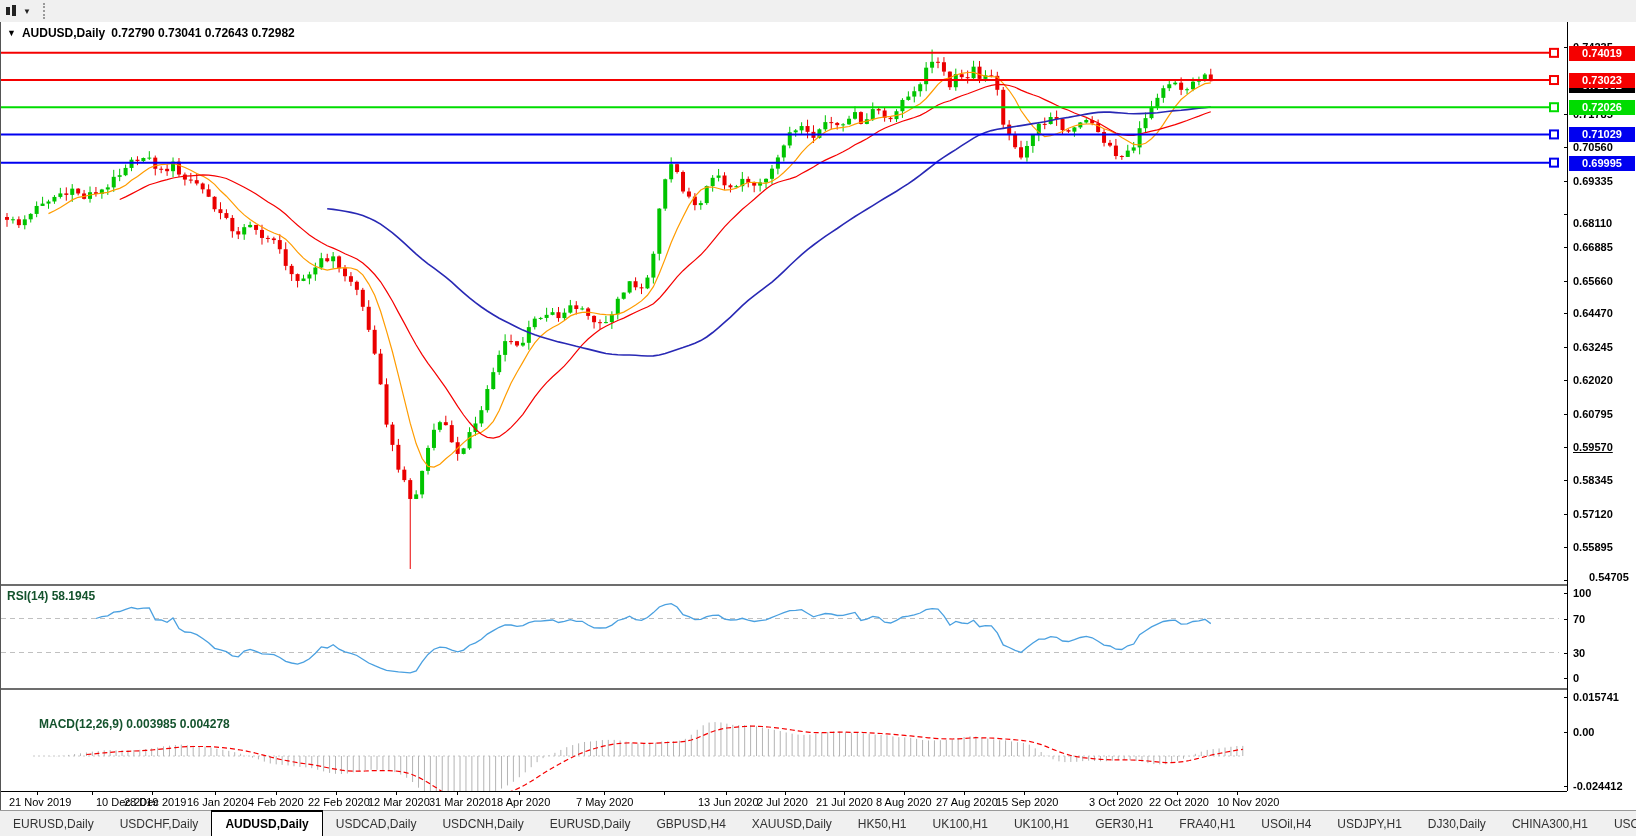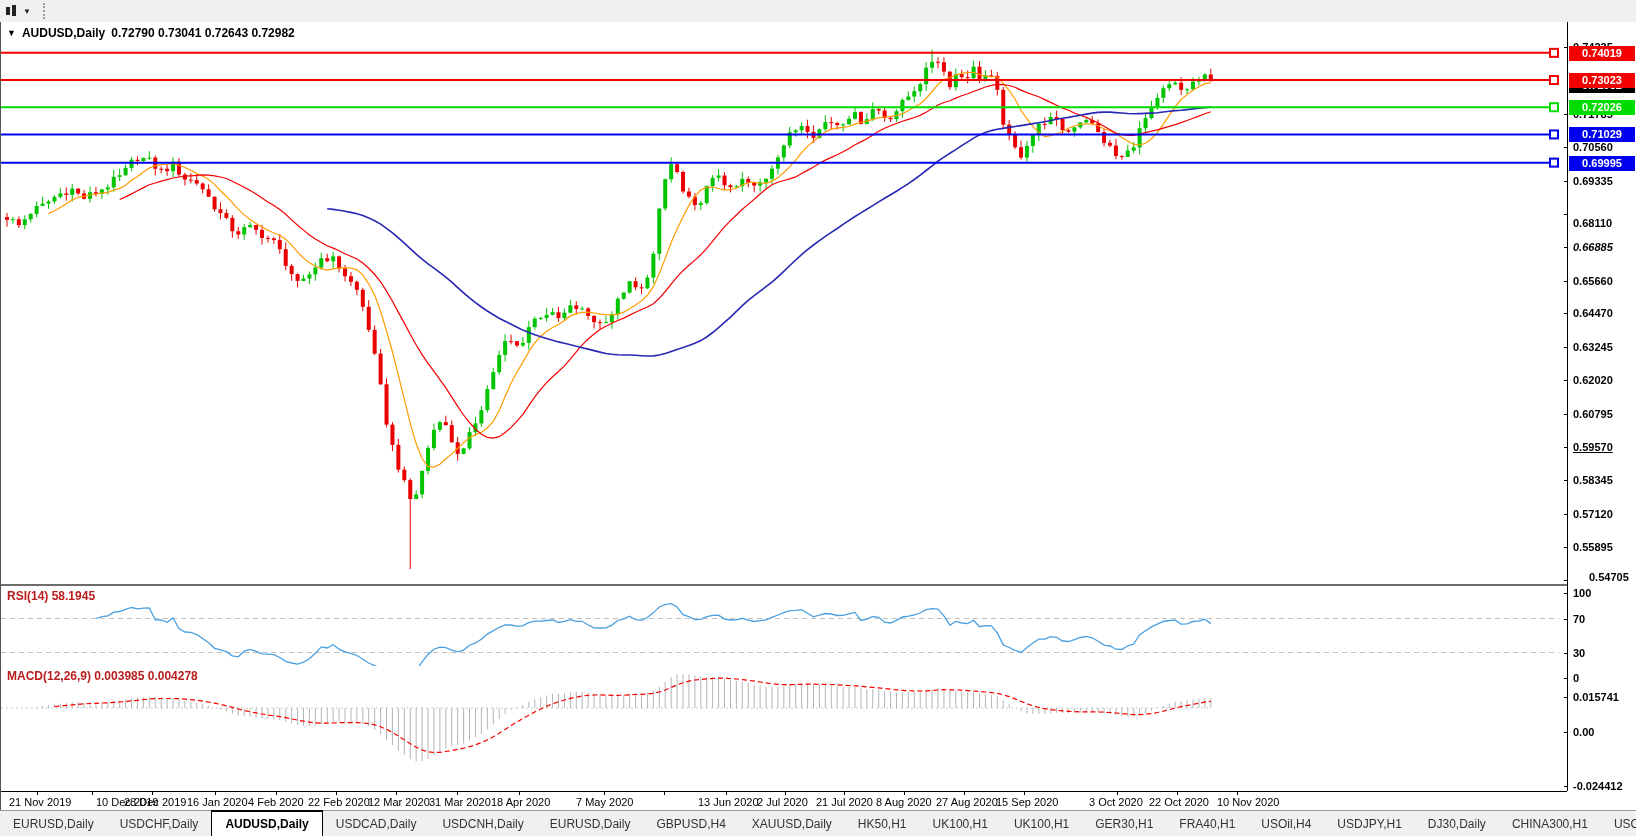--- a/index.html
+++ b/index.html
@@ -17,26 +17,26 @@
   .tf-btn{font-size:11px;color:#222;padding:2px 8px;margin:0 1px;border:1px solid transparent;
     border-radius:2px;cursor:default;}
   .tf-btn.active{background:#e6f0fa;border:1px solid #7a9cc0;}
   .tb-sep{height:16px;border-left:1px solid #c8c8c8;border-right:1px solid #fff;margin:0 4px;}
   
   .chart-window{position:absolute;left:0;top:22px;width:1636px;height:788px;background:#fff;
     border-left:1px solid #555;box-sizing:border-box;}
   .pane{position:absolute;left:0;width:1566px;overflow:hidden;background:#fff;}
   #main-pane{top:0;height:562px;}
   #rsi-pane{top:564px;height:102px;}
-  #macd-pane{top:644px;height:112px;}
+  #macd-pane{top:692px;height:112px;margin-left:32px;}
   .pane-sep{position:absolute;left:0;width:1636px;height:2px;background:#6d6d6d;}
   .title-row{position:absolute;left:6px;top:4px;font-size:12px;font-weight:bold;color:#000;
     display:flex;align-items:center;gap:6px;z-index:5;}
   .title-caret{font-size:9px;}
-  .ind-label{position:absolute;left:6px;top:3px;font-size:12px;font-weight:bold;color:#b91c1c;z-index:5;}
+  .ind-label{position:absolute;left:6px;top:3px;font-size:12px;font-weight:bold;color:#14532d;z-index:5;}
   
   .axis-col{position:absolute;left:1566px;top:0;width:70px;height:769px;background:#fff;
     border-left:1px solid #000;}
   .axis-label{position:absolute;left:5px;transform:translateY(-50%);font-size:11px;
     font-weight:bold;color:#000;white-space:nowrap;}
   .axis-tick{position:absolute;left:-4px;width:4px;height:1px;background:#000;}
   .price-tag{position:absolute;left:1px;width:66px;height:15px;line-height:15px;
     text-align:center;font-size:11px;font-weight:bold;color:#fff;z-index:4;}
   
   #time-axis{position:absolute;left:0;top:769px;width:1566px;height:19px;background:#fff;
@@ -771,21 +771,21 @@
       <div class="axis-label" style="top: 24.9626px;">0.74235</div>
       <div class="axis-tick" style="top: 24.9626px;"></div>
       <div class="axis-label" style="top: 91.8024px;">0.71785</div>
       <div class="axis-tick" style="top: 91.8024px;"></div>
       <div class="axis-label" style="top: 125.222px;">0.70560</div>
       <div class="axis-tick" style="top: 125.222px;"></div>
       <div class="axis-label" style="top: 158.642px;">0.69335</div>
       <div class="axis-tick" style="top: 158.642px;"></div>
       <div class="axis-label" style="top: 201px;">0.68110</div>
       <div class="axis-tick" style="top: 192.062px;"></div>
-      <div class="axis-label" style="top: 225.482px; font-style: italic;">0.66885</div>
+      <div class="axis-label" style="top: 225.482px;">0.66885</div>
       <div class="axis-tick" style="top: 225.482px;"></div>
       <div class="axis-label" style="top: 258.902px;">0.65660</div>
       <div class="axis-tick" style="top: 258.902px;"></div>
       <div class="axis-label" style="top: 291.367px;">0.64470</div>
       <div class="axis-tick" style="top: 291.367px;"></div>
       <div class="axis-label" style="top: 324.787px;">0.63245</div>
       <div class="axis-tick" style="top: 324.787px;"></div>
       <div class="axis-label" style="top: 358.207px;">0.62020</div>
       <div class="axis-tick" style="top: 358.207px;"></div>
       <div class="axis-label" style="top: 391.627px;">0.60795</div>

